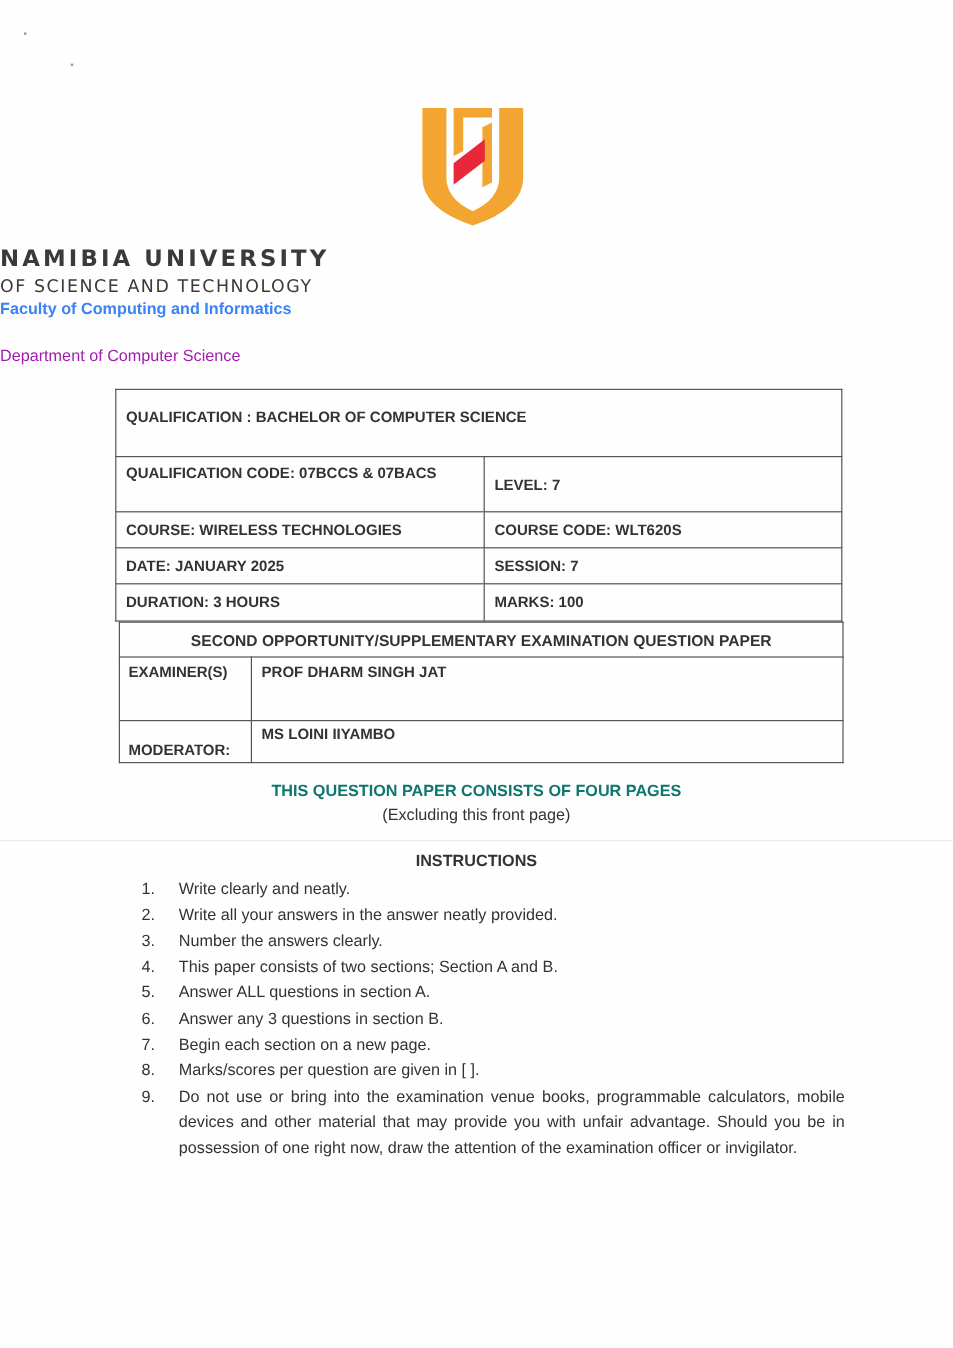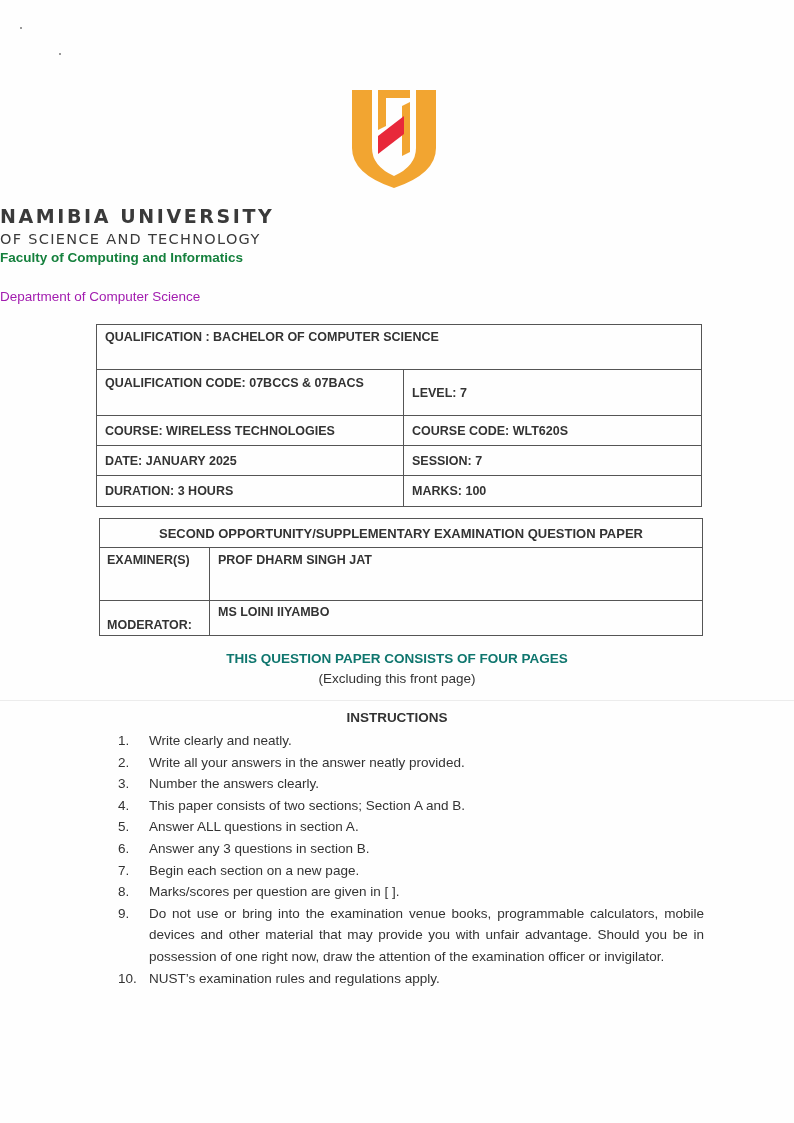--- a/index.html
+++ b/index.html
@@ -6,27 +6,27 @@
   body { width: 794px; height: 1123px; position: relative; overflow: hidden;
          font-family: "Liberation Sans", "DejaVu Sans", sans-serif; color: #2a2a2a; }
   .page { position: absolute; left: 0; top: 0; width: 794px; height: 1123px; background: #fefefe; }
   .speck { position: absolute; width: 2px; height: 2px; background: #9a9a9a; }
   .logo { position: absolute; left: 346px; top: 86px; width: 96px; height: 104px; }
   .uni-name { position: absolute; left: 0; width: 794px; }
   .uni-line1 { top: 205px; font-size: 19px; font-weight: bold; letter-spacing: 2.6px; color: #3a3a3a;
                font-family: "DejaVu Sans", sans-serif; }
   .uni-line2 { top: 231px; font-size: 14.5px; letter-spacing: 1.3px; color: #3a3a3a;
                font-family: "DejaVu Sans", sans-serif; }
-  .faculty { top: 250px; font-size: 13.5px; font-weight: bold; color: #15803d; }
+  .faculty { top: 250px; font-size: 13.5px; font-weight: bold; color: #3b82f6; }
   .dept { top: 289px; font-size: 13.5px; color: #a21caf; }
 
   table { border-collapse: collapse; position: absolute; }
   td { border: 1px solid #555; font-size: 12.5px; font-weight: bold; color: #333; padding: 0 8px; }
   .t1 { left: 96px; top: 324px; width: 606px; }
-  .t1 tr.r1 td { height: 39px; vertical-align: top; padding-top: 5px; }
+  .t1 tr.r1 td { height: 39px; vertical-align: top; padding-top: 16px; }
   .t1 tr.r2 td { height: 39px; }
   .t1 tr.r2 td.l { vertical-align: top; padding-top: 6px; }
   .t1 tr.r3 td { height: 29px; }
   .t1 tr.r4 td { height: 29px; }
   .t1 tr.r5 td { height: 30px; }
   .t1 td.l { width: 290px; }
 
   .t2 { left: 99px; top: 518px; width: 604px; }
   .t2 tr.h td { height: 28px; text-align: center; font-size: 13px; }
   .t2 tr.e td { height: 47px; vertical-align: top; padding-top: 5px; }
@@ -115,15 +115,14 @@
   <ol class="instr">
     <li><span class="num">1.</span><span>Write clearly and neatly.</span></li>
     <li><span class="num">2.</span><span>Write all your answers in the answer neatly provided.</span></li>
     <li><span class="num">3.</span><span>Number the answers clearly.</span></li>
     <li><span class="num">4.</span><span>This paper consists of two sections; Section A and B.</span></li>
     <li><span class="num">5.</span><span>Answer ALL questions in section A.</span></li>
     <li><span class="num">6.</span><span>Answer any 3 questions in section B.</span></li>
     <li><span class="num">7.</span><span>Begin each section on a new page.</span></li>
     <li><span class="num">8.</span><span>Marks/scores per question are given in [ ].</span></li>
     <li class="multi"><span class="num">9.</span><span>Do not use or bring into the examination venue books, programmable calculators, mobile devices and other material that may provide you with unfair advantage. Should you be in possession of one right now, draw the attention of the examination officer or invigilator.</span></li>
-    <li><span class="num">10.</span><span>NUST’s examination rules and regulations apply.</span></li>
   </ol>
 </div>
 
 </body></html>

